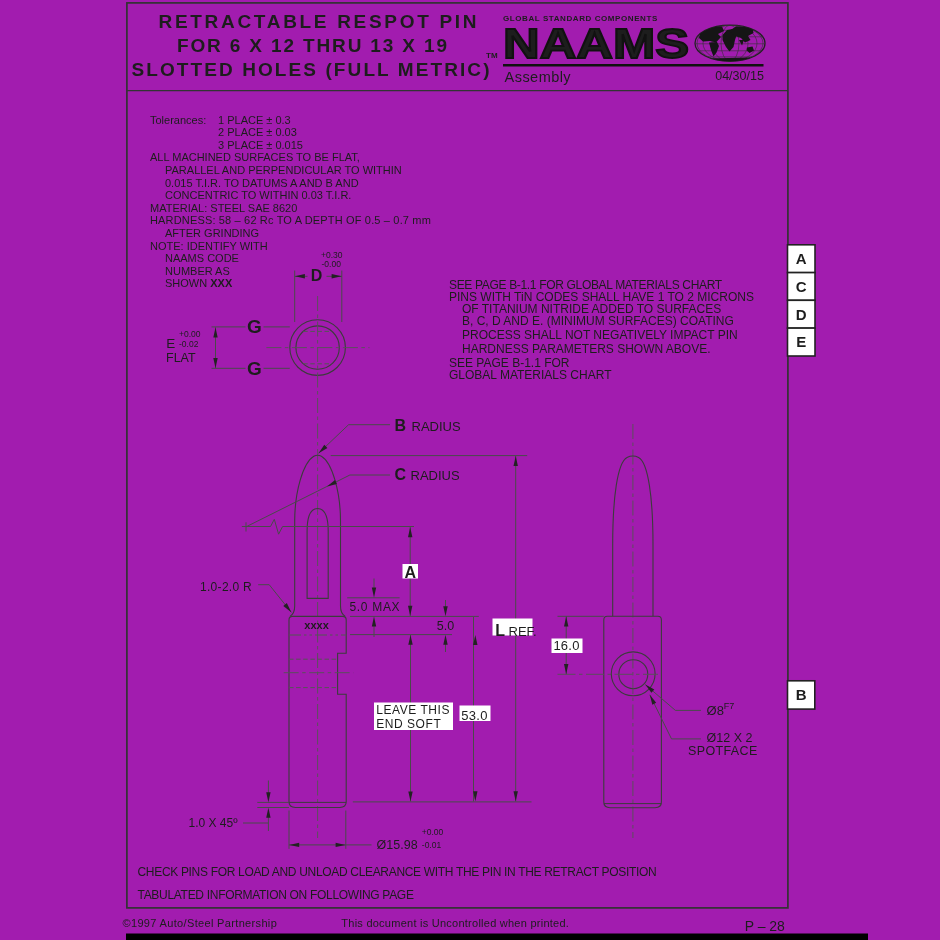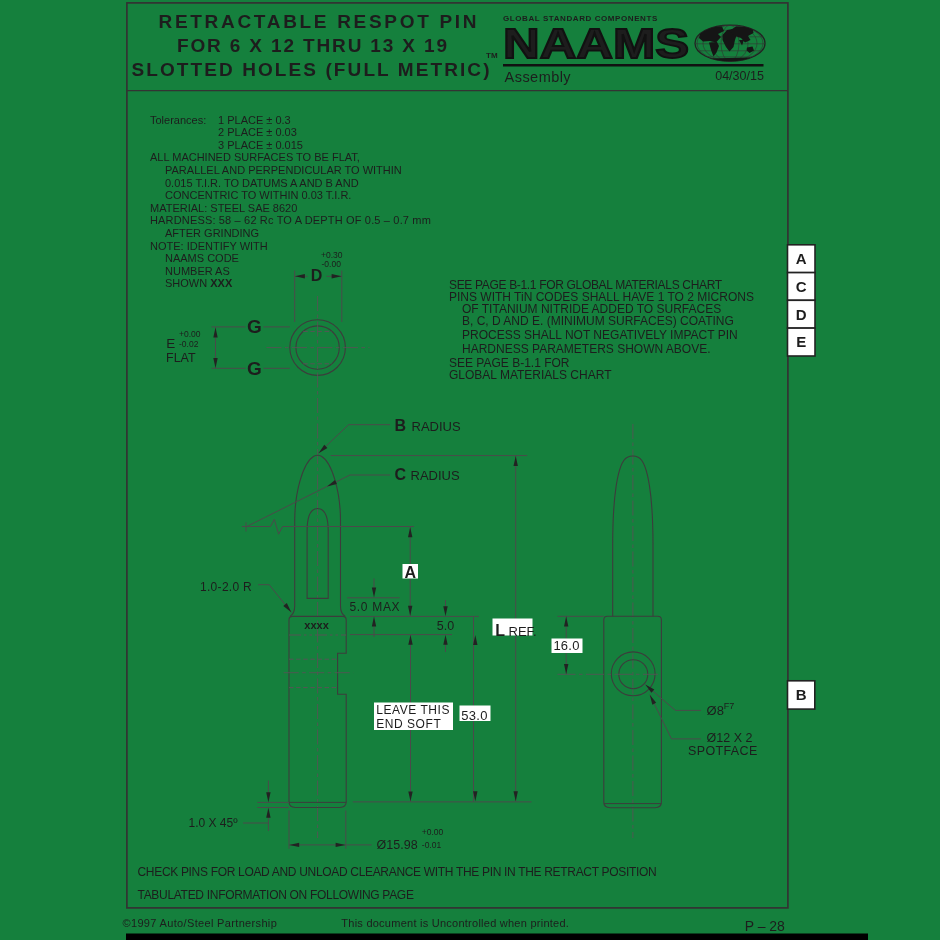--- a/index.html
+++ b/index.html
@@ -1,16 +1,16 @@
 <!DOCTYPE html>
 <html><head>
 <meta charset="utf-8">
 <style>
 html,body{margin:0;padding:0;background:#fff;}
-#page{position:relative;width:940px;height:940px;background:#15803d;overflow:hidden;}
+#page{position:relative;width:940px;height:940px;background:#a21caf;overflow:hidden;}
 svg{position:absolute;top:0;left:0;}
 text{font-family:"Liberation Sans",sans-serif;fill:#1d1d1d;}
 .n11{font-size:11px;}
 </style>
 </head>
 <body>
 <div id="page">
 <svg width="940" height="940" viewBox="0 0 940 940">
 
 <rect x="126.9" y="2.9" width="661" height="905" fill="none" stroke="#333" stroke-width="1.7"></rect>

